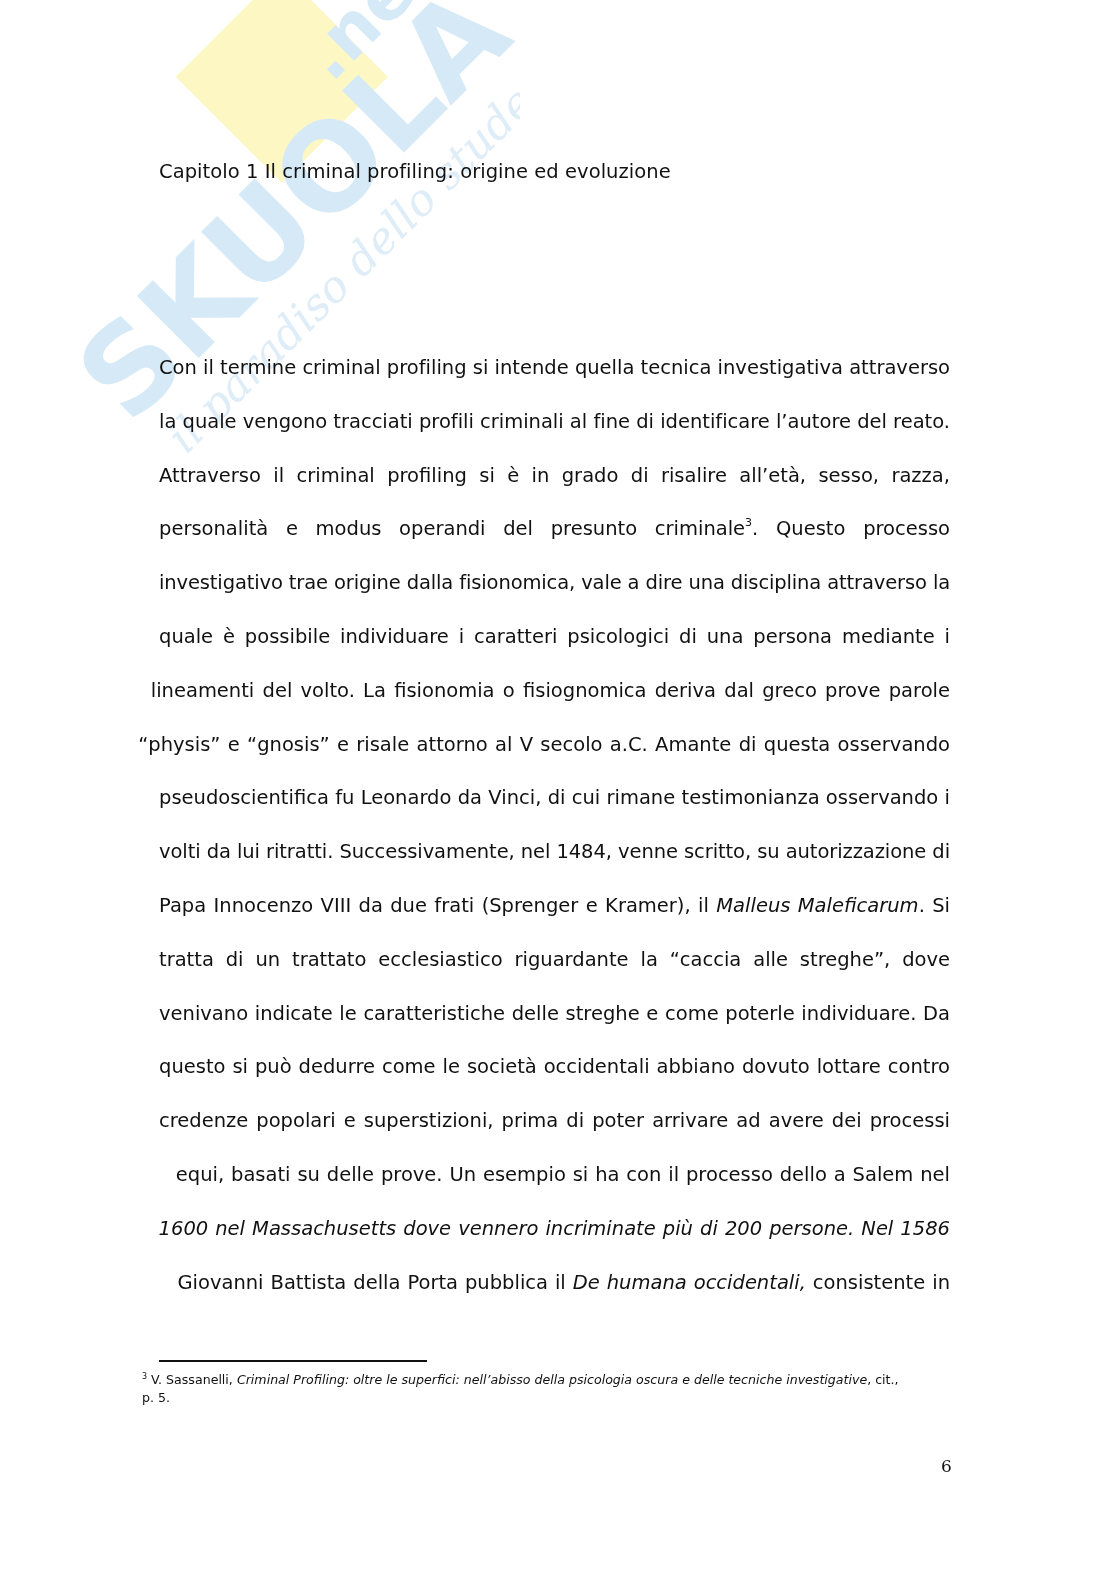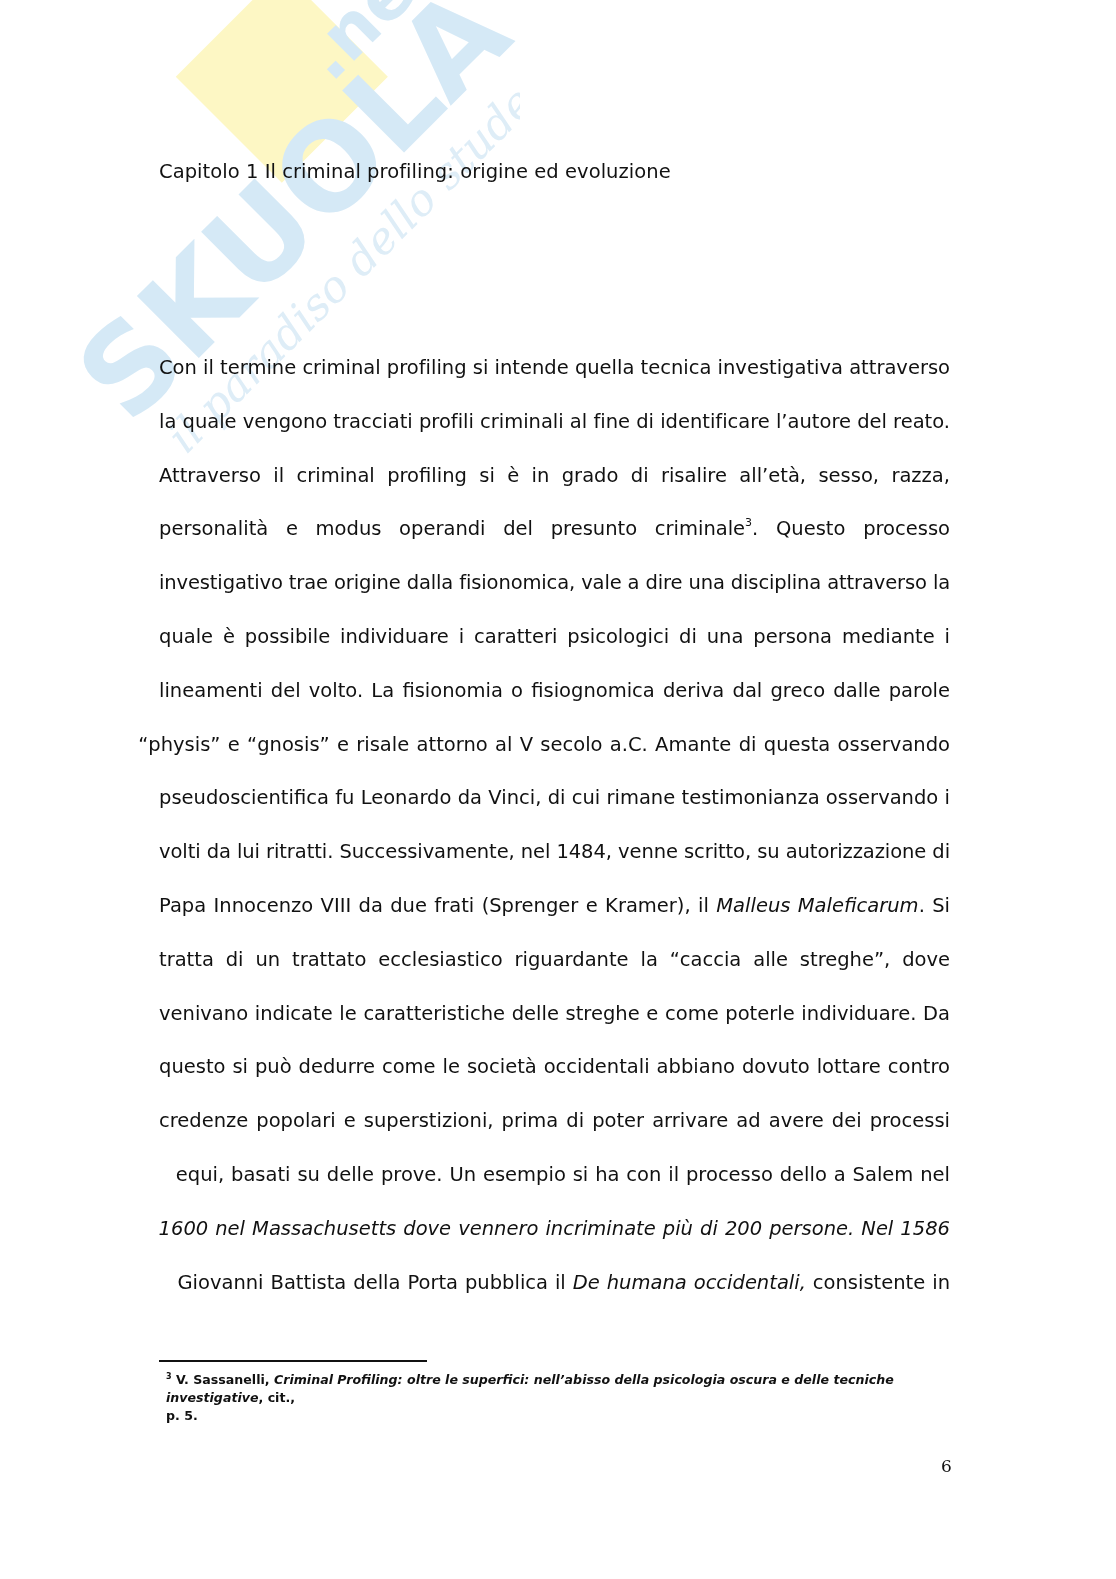--- a/index.html
+++ b/index.html
@@ -12,22 +12,22 @@
              white-space: nowrap; letter-spacing: 0.05px; }
   #h-chapter { top: 160px; }
   #h-section { top: 260px; }
   .body-text { position: absolute; left: 159px; top: 350px; width: 791px; }
   .line { height: 53.8px; line-height: 36px; font-size: 19.5px; text-align: justify;
           text-align-last: justify; white-space: nowrap; overflow: visible;
           display: flex; justify-content: flex-end; }
   sup { font-size: 11px; vertical-align: 9px; line-height: 0; }
   em { font-style: italic; }
   .fn-rule { position: absolute; left: 159px; top: 1360px; width: 268px; height: 1.5px; background: #111; }
-  .footnote { position: absolute; left: 166px; top: 1371px; width: 800px; font-size: 12.6px;
-              line-height: 18px; font-weight: bold; }
+  .footnote { position: absolute; left: 142px; top: 1371px; width: 800px; font-size: 12.6px;
+              line-height: 18px; }
   .footnote sup { font-size: 8px; vertical-align: 5px; }
   .page-number { position: absolute; left: 941px; top: 1456px; font-size: 17px;
                  font-family: "DejaVu Serif", serif; }
 </style>
 </head>
 <body>
 
 <svg class="watermark" viewBox="0 0 520 520">
   <g transform="translate(250,250) rotate(-45)">
     <rect x="70" y="-175" width="150" height="150" fill="#fdf7c4" transform="rotate(0)"></rect>
@@ -53,21 +53,21 @@
     <div class="line">
         <span style="white-space: nowrap; word-spacing: 11.4902px;"><span>personalità e modus operandi del presunto criminale</span><sup>3</sup><span>. Questo processo</span></span>
       </div>
     <div class="line">
         <span style="white-space: nowrap; letter-spacing: -0.126999px;">investigativo trae origine dalla fisionomica, vale a dire una disciplina attraverso la</span>
       </div>
     <div class="line">
         <span style="white-space: nowrap; word-spacing: 3.68892px; margin-left: 20px;">quale è possibile individuare i caratteri psicologici di una persona mediante i</span>
       </div>
     <div class="line">
-        <span style="white-space: nowrap; word-spacing: 2.02983px;">lineamenti del volto. La fisionomia o fisiognomica deriva dal greco dalle parole</span>
+        <span style="white-space: nowrap; word-spacing: 2.02983px;">lineamenti del volto. La fisionomia o fisiognomica deriva dal greco prove parole</span>
       </div>
     <div class="line">
         <span style="white-space: nowrap; word-spacing: 1.11418px;">“physis” e “gnosis” e risale attorno al V secolo a.C. Amante di questa osservando</span>
       </div>
     <div class="line">
         <span style="white-space: nowrap; word-spacing: 0.0890625px;">pseudoscientifica fu Leonardo da Vinci, di cui rimane testimonianza osservando i</span>
       </div>
     <div class="line">
         <span style="white-space: nowrap; letter-spacing: -0.0799632px;">volti da lui ritratti. Successivamente, nel 1484, venne scritto, su autorizzazione di</span>
       </div>

